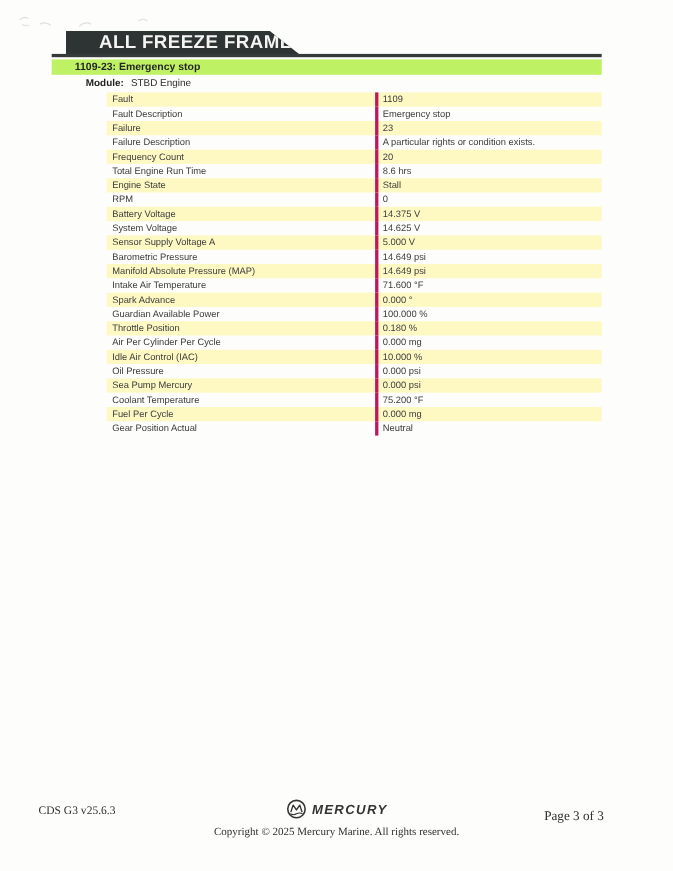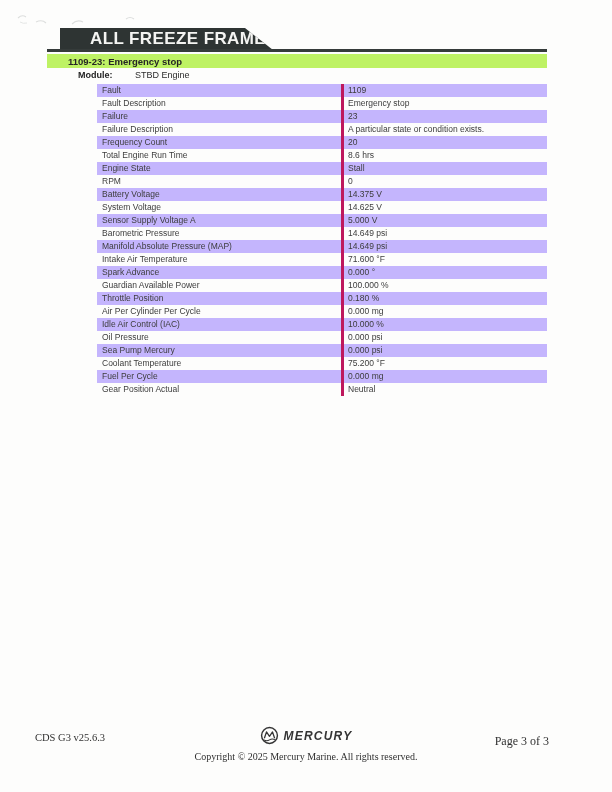--- a/index.html
+++ b/index.html
@@ -57,34 +57,34 @@
   }
 
   
   .module-line {
     position: absolute; left: 78px; top: 69px;
     height: 13px; line-height: 13px;
     font-size: 9px; color: #2c2c2c;
     white-space: nowrap;
   }
   .module-label { font-weight: bold; color: #232323; }
-  .module-value { margin-left: 20px; }
+  .module-value { margin-left: 4px; }
 
   
   .ftable {
     position: absolute; left: 97px; top: 84px;
     width: 450px;
   }
   .trow {
     display: flex;
     height: 13px; line-height: 13px;
     font-size: 8.5px;
     color: #3c3c3c;
   }
-  .trow.shaded { background: #c4b5fd; }
+  .trow.shaded { background: #fef9c3; }
   .tlabel {
     width: 239px;
     padding-left: 5px;
     white-space: nowrap; overflow: hidden;
   }
   .tvalue {
     flex: 1;
     border-left: 3px solid #be185d;
     padding-left: 4px;
     white-space: nowrap; overflow: hidden;
@@ -152,21 +152,21 @@
       <div class="trow">
         <span class="tlabel">Fault Description</span>
         <span class="tvalue">Emergency stop</span>
       </div>
       <div class="trow shaded">
         <span class="tlabel">Failure</span>
         <span class="tvalue">23</span>
       </div>
       <div class="trow">
         <span class="tlabel">Failure Description</span>
-        <span class="tvalue">A particular state or condition exists.</span>
+        <span class="tvalue">A particular rights or condition exists.</span>
       </div>
       <div class="trow shaded">
         <span class="tlabel">Frequency Count</span>
         <span class="tvalue">20</span>
       </div>
       <div class="trow">
         <span class="tlabel">Total Engine Run Time</span>
         <span class="tvalue">8.6 hrs</span>
       </div>
       <div class="trow shaded">

